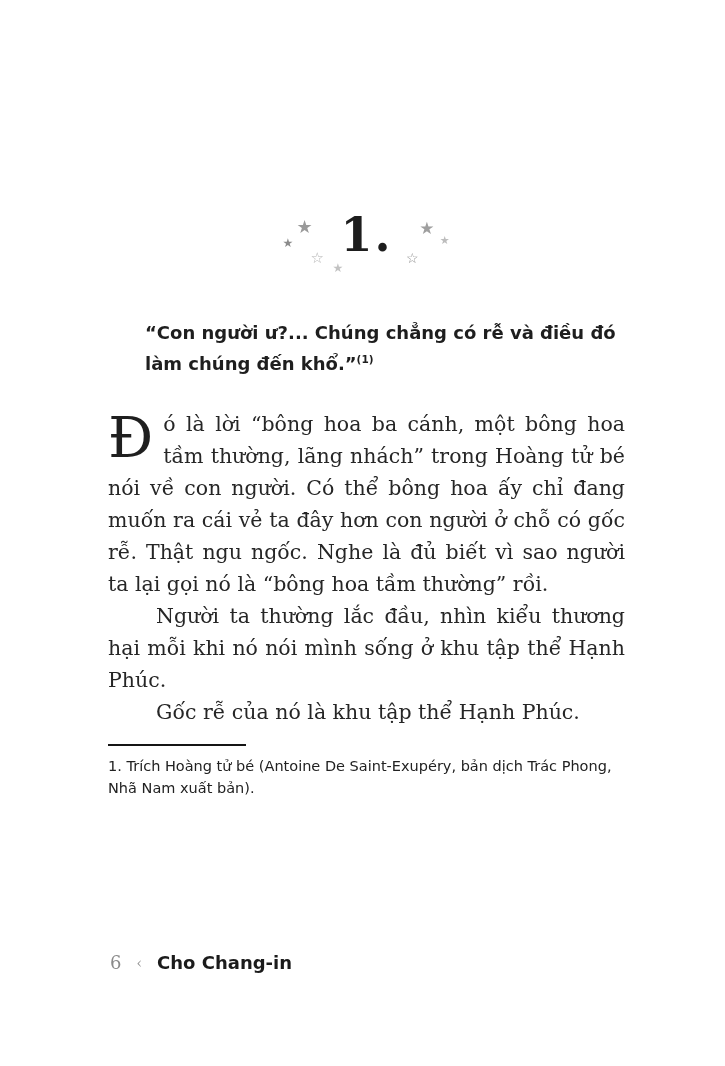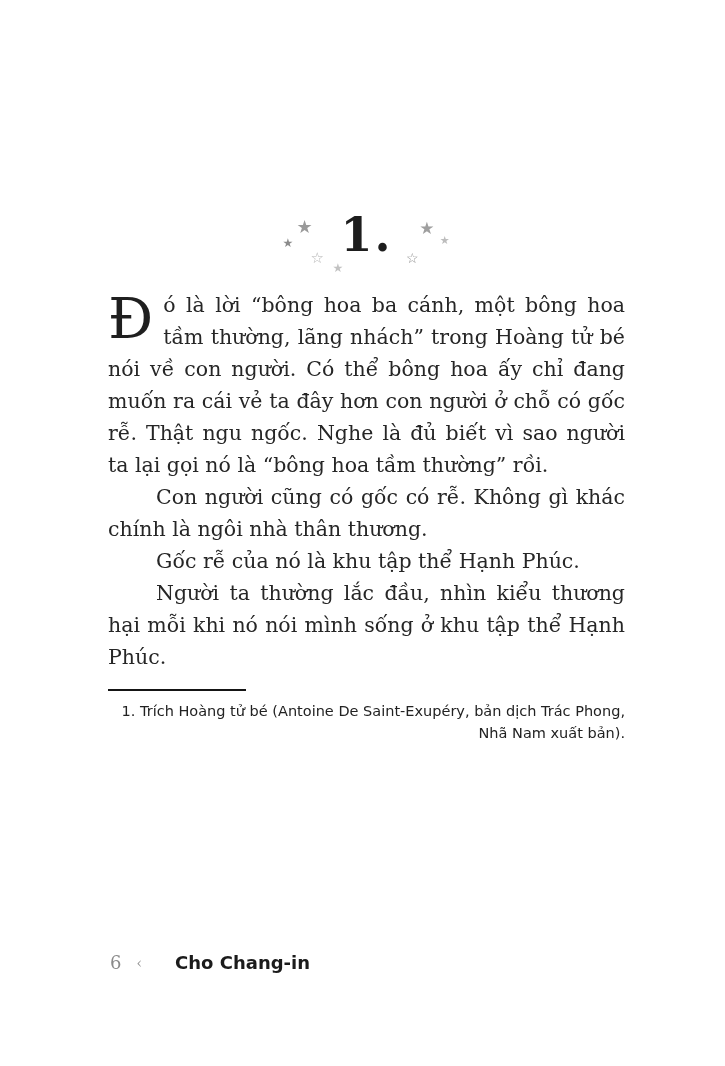--- a/index.html
+++ b/index.html
@@ -71,68 +71,70 @@
   }
   .ital { }
 
   
   .footnote {
     margin-top: 16px;
     font-family: "DejaVu Sans", sans-serif;
     font-size: 14.5px;
     line-height: 22px;
     color: #222222;
-    text-align: right;
+    text-align: left;
   }
   .footnote-rule {
     width: 138px;
     border: 0;
     border-top: 2px solid #151515;
     margin: 0 0 9px 0;
   }
 
   
   .footer {
     position: absolute;
     left: 110px;
     top: 952px;
     display: flex;
     align-items: center;
     gap: 15px;
   }
   .page-number { font-family: "DejaVu Serif", serif; font-size: 18px; color: #8a8a8a; }
   .footer-sep  { font-size: 14px; color: #9a9a9a; }
-  .book-title  { font-family: "DejaVu Sans", sans-serif; font-weight: 700; font-size: 18px; color: #1b1b1b; margin-left: 18px; }
+  .book-title  { font-family: "DejaVu Sans", sans-serif; font-weight: 700; font-size: 18px; color: #1b1b1b; }
 </style>
 </head>
 <body>
 
 <div class="page">
 
   <div class="chapter-head">
     <span class="chapter-wrap">
       <span class="star s1">★</span>
       <span class="star s2">★</span>
       <span class="star s3">☆</span>
       <span class="star s4">★</span>
       <span class="star s5">★</span>
       <span class="star s6">☆</span>
       <span class="star s7">★</span>
       <span class="chapter-num">1.</span>
     </span>
   </div>
 
+  <div class="epigraph">
+    <span>“Con người ư?... Chúng chẳng có rễ và điều đó làm chúng đến khổ.”</span><sup>(1)</sup>
+  </div>
 
   <div class="body-text">
     <p class="para first">
       <span class="dropcap">Đ</span><span>ó là lời “bông hoa ba cánh, một bông hoa tầm thường, lãng nhách” trong </span><span class="ital">Hoàng tử bé</span><span> nói về con người. Có thể bông hoa ấy chỉ đang muốn ra cái vẻ ta đây hơn con người ở chỗ có gốc rễ. Thật ngu ngốc. Nghe là đủ biết vì sao người ta lại gọi nó là “bông hoa tầm thường” rồi.</span>
     </p>
-    <p class="para">Con người cũng có gốc có rễ. Không gì khác chính là ngôi nhà thân thương.</p>
+    <p class="para">Người ta thường lắc đầu, nhìn kiểu thương hại mỗi khi nó nói mình sống ở khu tập thể Hạnh Phúc.</p>
     <p class="para">Gốc rễ của nó là khu tập thể Hạnh Phúc.</p>
-    <p class="para">Người ta thường lắc đầu, nhìn kiểu thương hại mỗi khi nó nói mình sống ở khu tập thể Hạnh Phúc.</p>
   </div>
 
   <div class="footnote">
     <hr class="footnote-rule">
     <span>1. Trích </span><span class="ital">Hoàng tử bé</span><span> (Antoine De Saint-Exupéry, bản dịch Trác Phong, Nhã Nam xuất bản).</span>
   </div>
 
   <div class="footer">
     <span class="page-number">6</span>
     <span class="footer-sep">‹</span>

